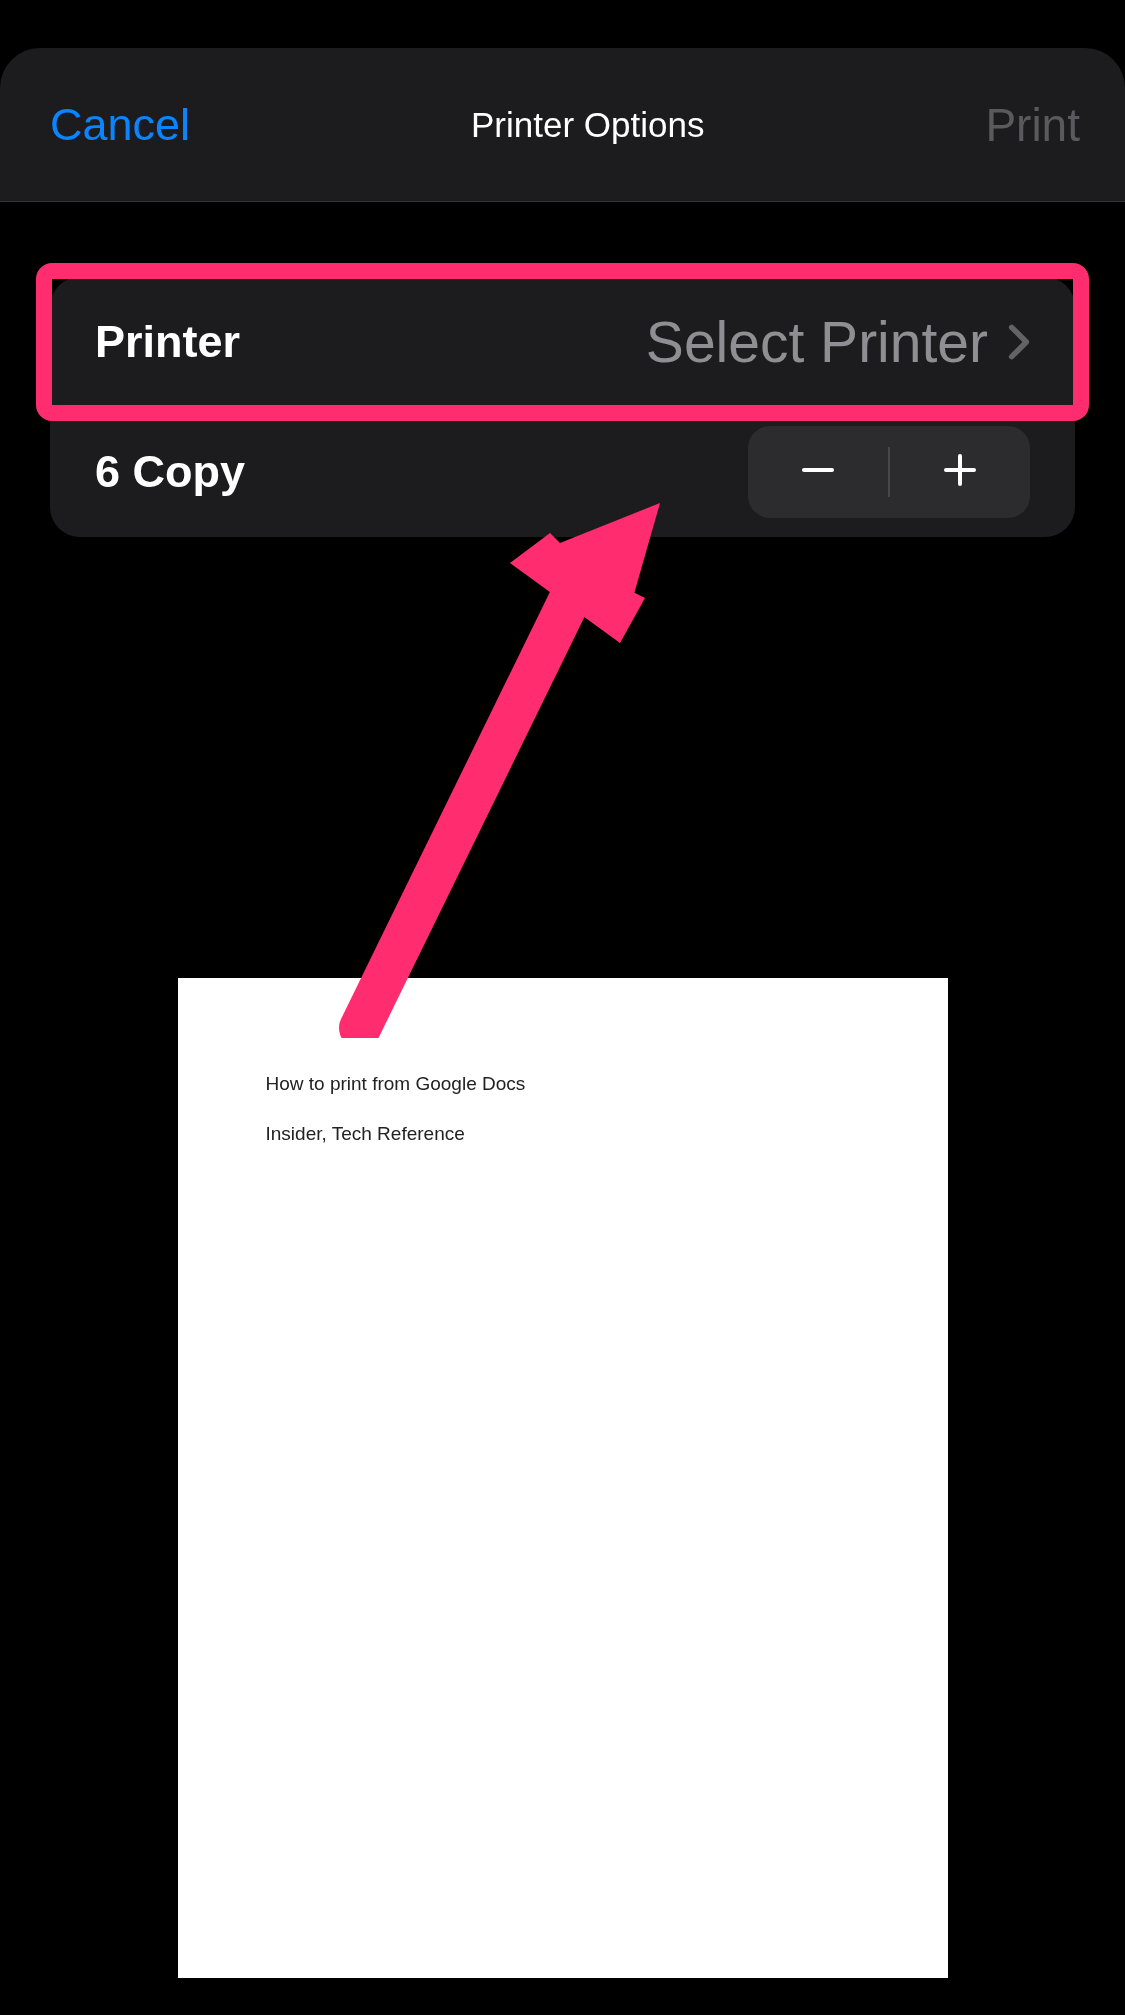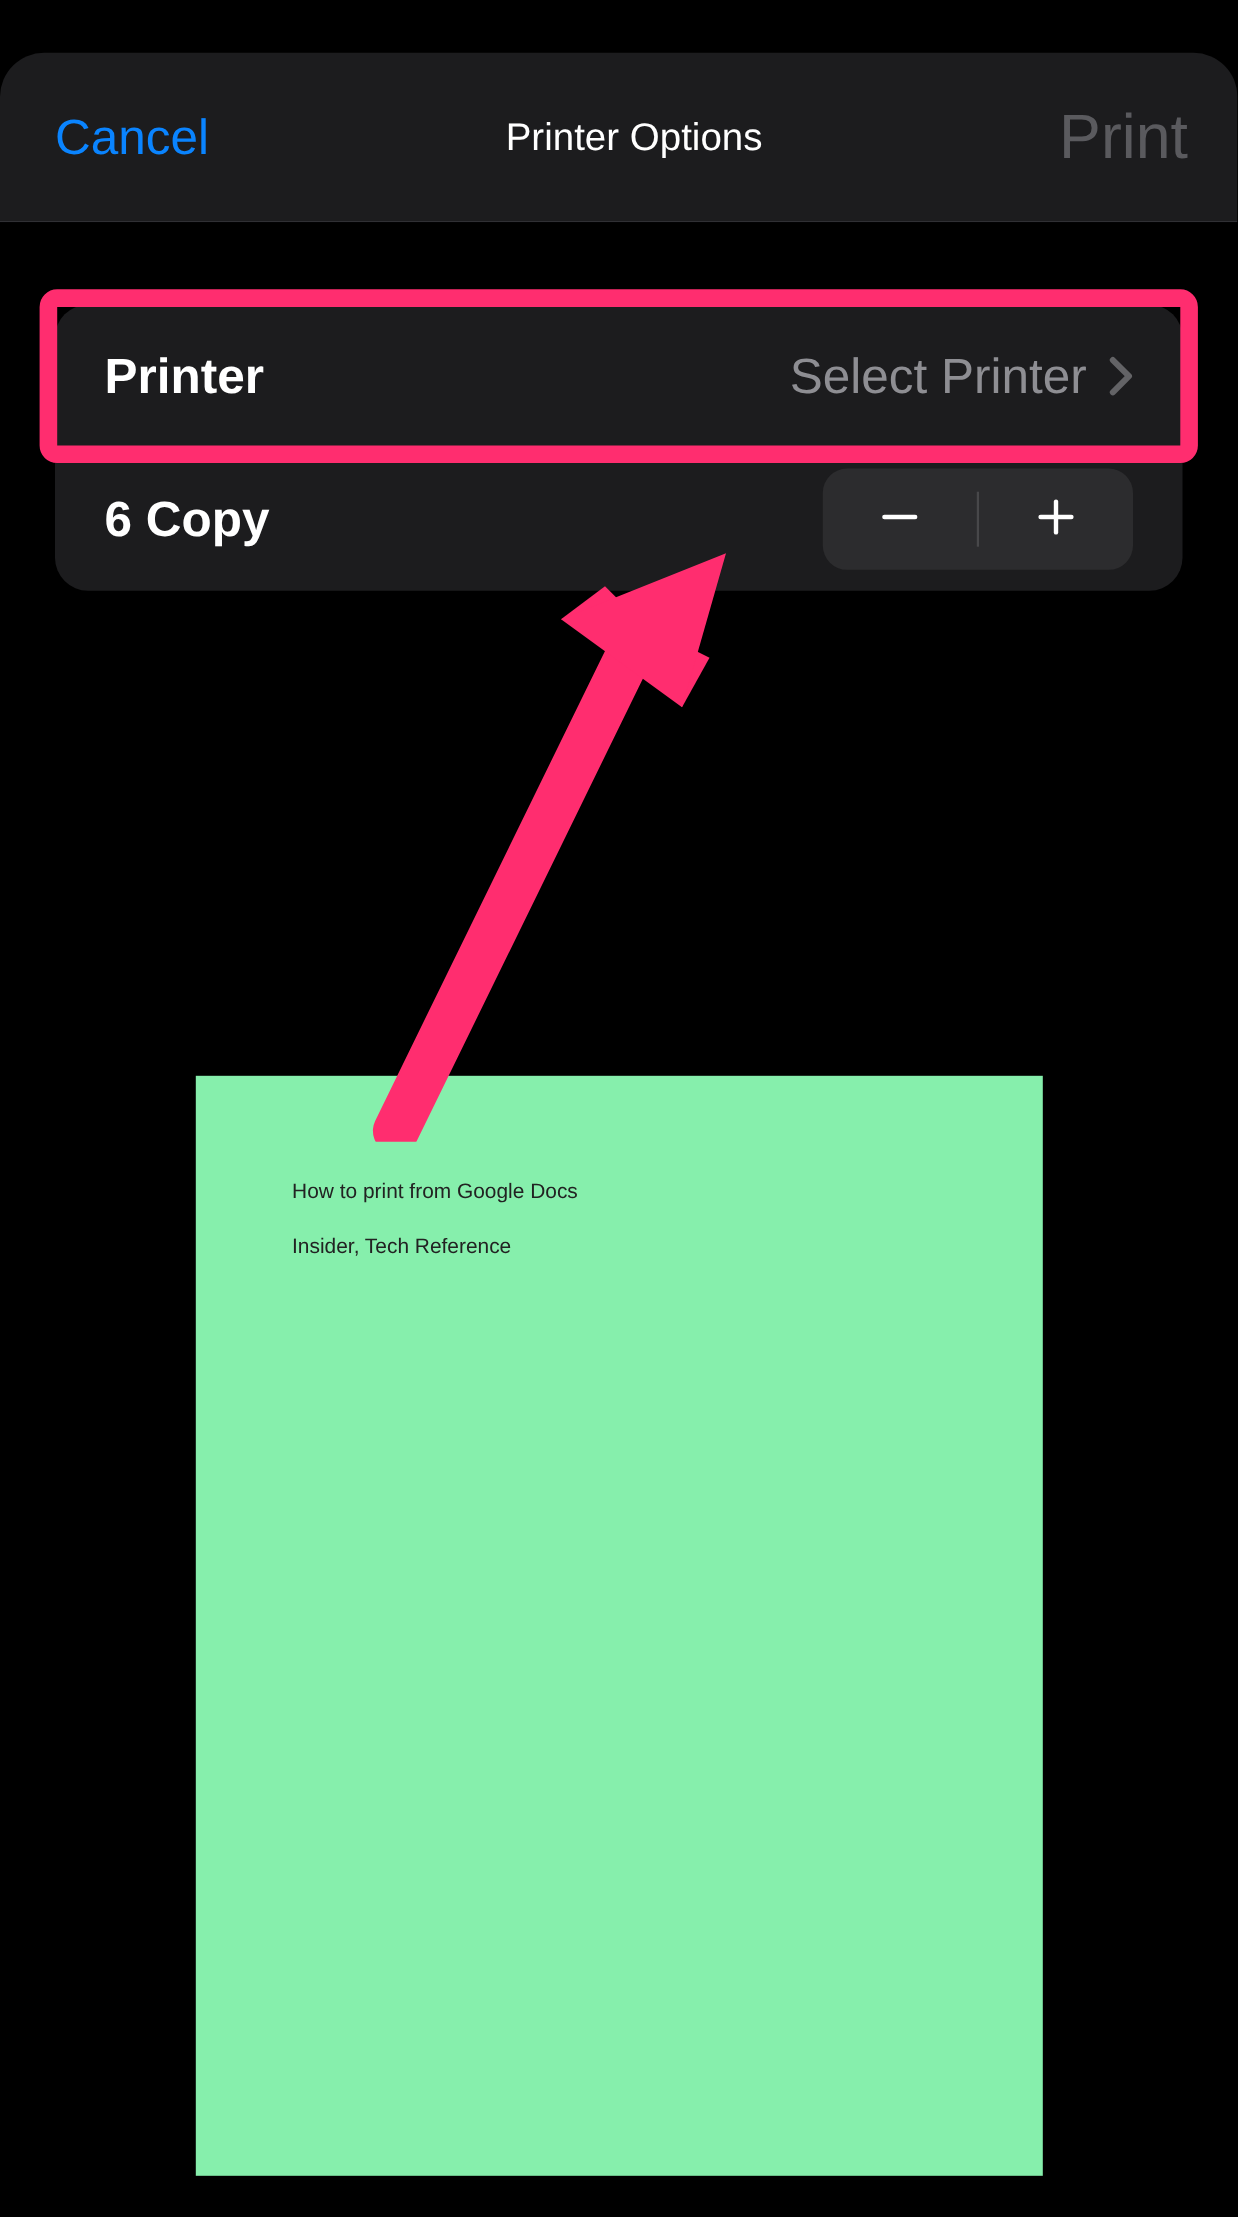--- a/index.html
+++ b/index.html
@@ -43,21 +43,21 @@
       font-weight: 400;
       cursor: pointer;
     }
     .nav-title {
       color: #fff;
       font-size: 35px;
       font-weight: 400;
     }
     .nav-print {
       color: #5a5a5e;
-      font-size: 57px;
+      font-size: 46px;
       font-weight: 400;
     }
     .content {
       padding: 75px 50px 0 50px;
     }
     .settings-group {
       background: #1c1c1e;
       border-radius: 30px;
       overflow: visible;
       position: relative;
@@ -76,21 +76,21 @@
       color: #fff;
       font-size: 45px;
       font-weight: 700;
       flex: 0 0 auto;
     }
     .row-spacer {
       flex: 1;
     }
     .row-value {
       color: #8e8e93;
-      font-size: 45px;
+      font-size: 57px;
       font-weight: 400;
       margin-right: 20px;
     }
     .chevron {
       color: #636366;
       display: flex;
       align-items: center;
     }
     .chevron svg {
       width: 22px;
@@ -148,21 +148,21 @@
       top: 930px;
       left: 0;
       right: 0;
       display: flex;
       flex-direction: column;
       align-items: center;
     }
     .page-preview {
       width: 770px;
       height: 1000px;
-      background: #86efac;
+      background: #ffffff;
       position: relative;
       padding: 95px 88px;
     }
     .doc-title {
       color: #222;
       font-size: 19px;
       font-weight: 400;
       margin-bottom: 28px;
     }
     .doc-author {

